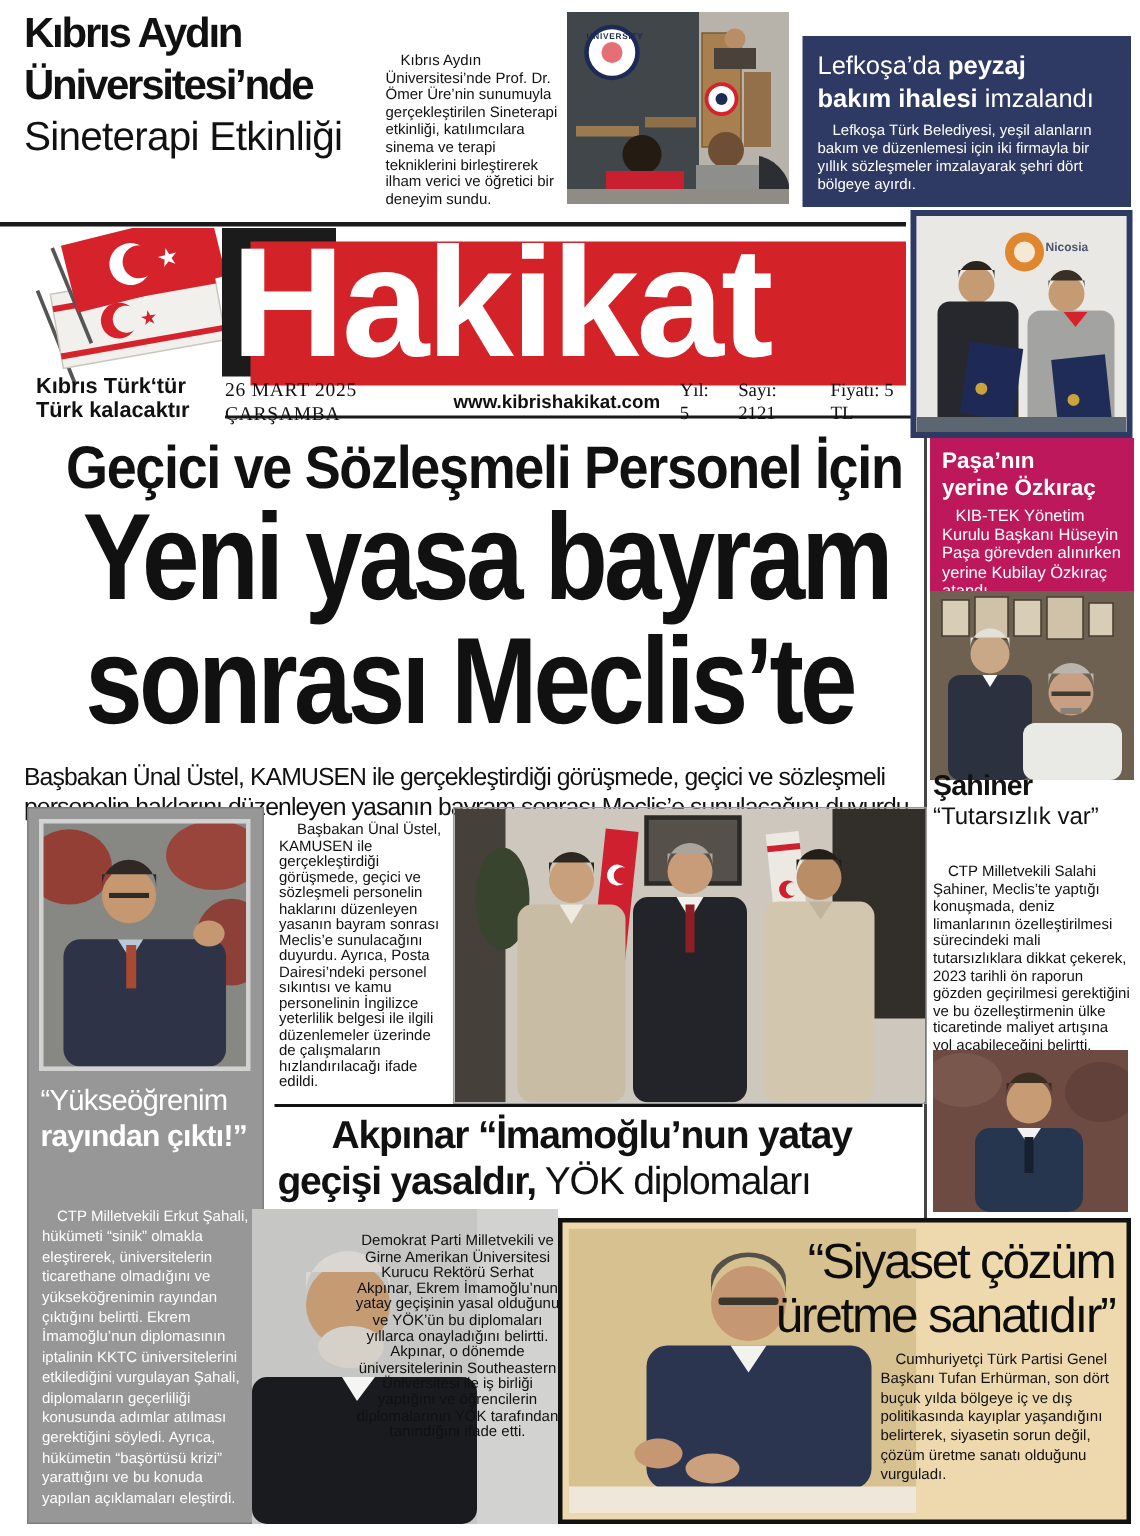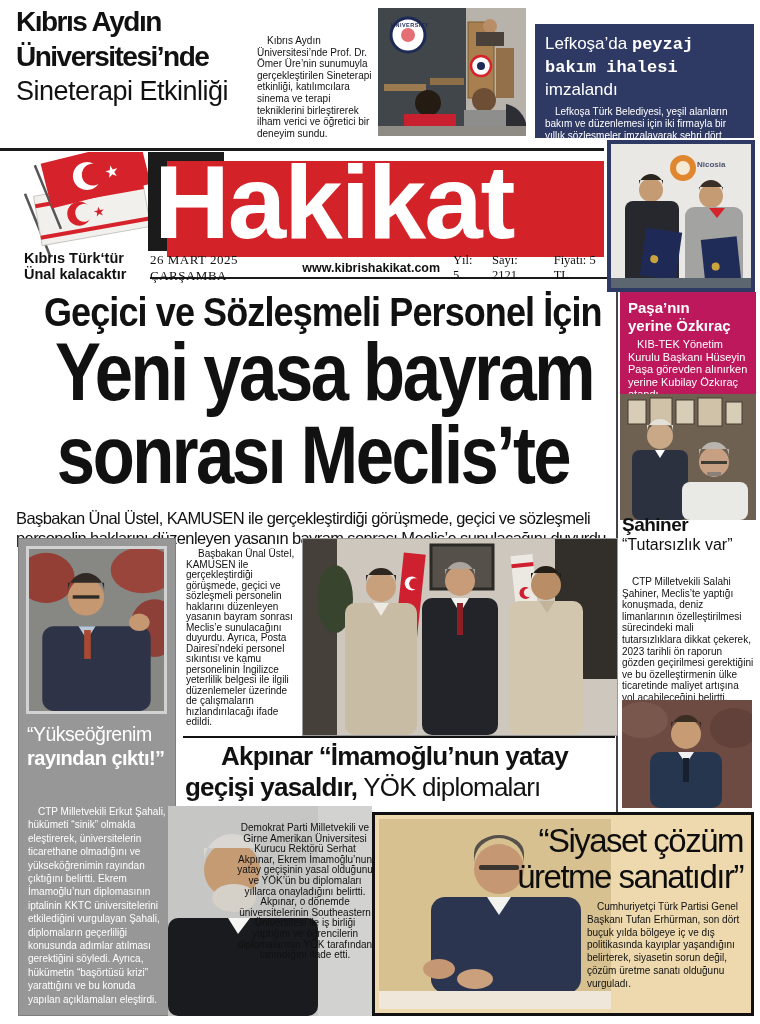--- a/index.html
+++ b/index.html
@@ -12,21 +12,21 @@
   
   #tl-title{left:16px;top:4px;width:245px;}
   #tl-title .b{display:block;font-size:28px;font-weight:800;letter-spacing:-1.5px;line-height:35px;}
   #tl-title .l{display:block;font-size:27px;font-weight:400;letter-spacing:-0.5px;line-height:35px;}
   #tl-body{left:257px;top:25px;width:117px;font-size:10px;line-height:11.6px;text-indent:10px;}
 
   
   #navy-box{left:535px;top:24px;width:219px;height:114px;background:#2f3a64;color:#fff;
             padding:9px 10px;box-sizing:border-box;}
   #navy-box .t{font-size:17px;line-height:22px;font-weight:400;}
-  #navy-box .t b{font-weight:800;font-family:Liberation Mono, monospace;}
+  #navy-box .t b{font-weight:800;}
   #navy-box .bd{font-size:10px;line-height:12px;margin-top:5px;text-indent:10px;}
 
   
   #mast-line{left:0;top:148px;width:604px;height:3px;background:#1a1a1a;}
   #flags{left:20px;top:152px;}
   #slogan{left:24px;top:250px;font-size:14.5px;font-weight:800;line-height:16px;}
   #logo-black{left:148px;top:152px;width:76px;height:99px;background:#1b1b1b;}
   #logo-red{left:167px;top:161px;width:437px;height:96px;background:#d42229;}
   #logo-text{left:154px;top:150px;width:452px;font-size:104px;font-weight:800;color:#fff;
              letter-spacing:-2px;line-height:104px;transform:scaleX(1.01);transform-origin:left;z-index:3;}
@@ -152,21 +152,21 @@
         <line x1="22" y1="8" x2="32" y2="76" stroke="#555" stroke-width="2.5"></line>
         <rect x="28" y="8" width="102" height="46" fill="#d6222b"></rect>
         <circle cx="70" cy="31" r="14" fill="#fff"></circle>
         <circle cx="76" cy="31" r="11" fill="#d6222b"></circle>
         <text x="88" y="38" font-size="16" fill="#fff">★</text>
       </g>
     </svg>
   </div>
   <div class="abs" id="slogan">
     <span>Kıbrıs Türk‘tür</span><br>
-    <span>Ünal kalacaktır</span>
+    <span>Türk kalacaktır</span>
   </div>
 
   <div class="abs" id="logo-black"></div>
   <div class="abs" id="logo-red"></div>
   <div class="abs" id="logo-text">Hakikat</div>
 
   <div class="abs" id="mast-info">
     <span class="d">26 MART 2025 ÇARŞAMBA</span>
     <span class="w">www.kibrishakikat.com</span>
     <span class="m">Yıl: 5</span>

